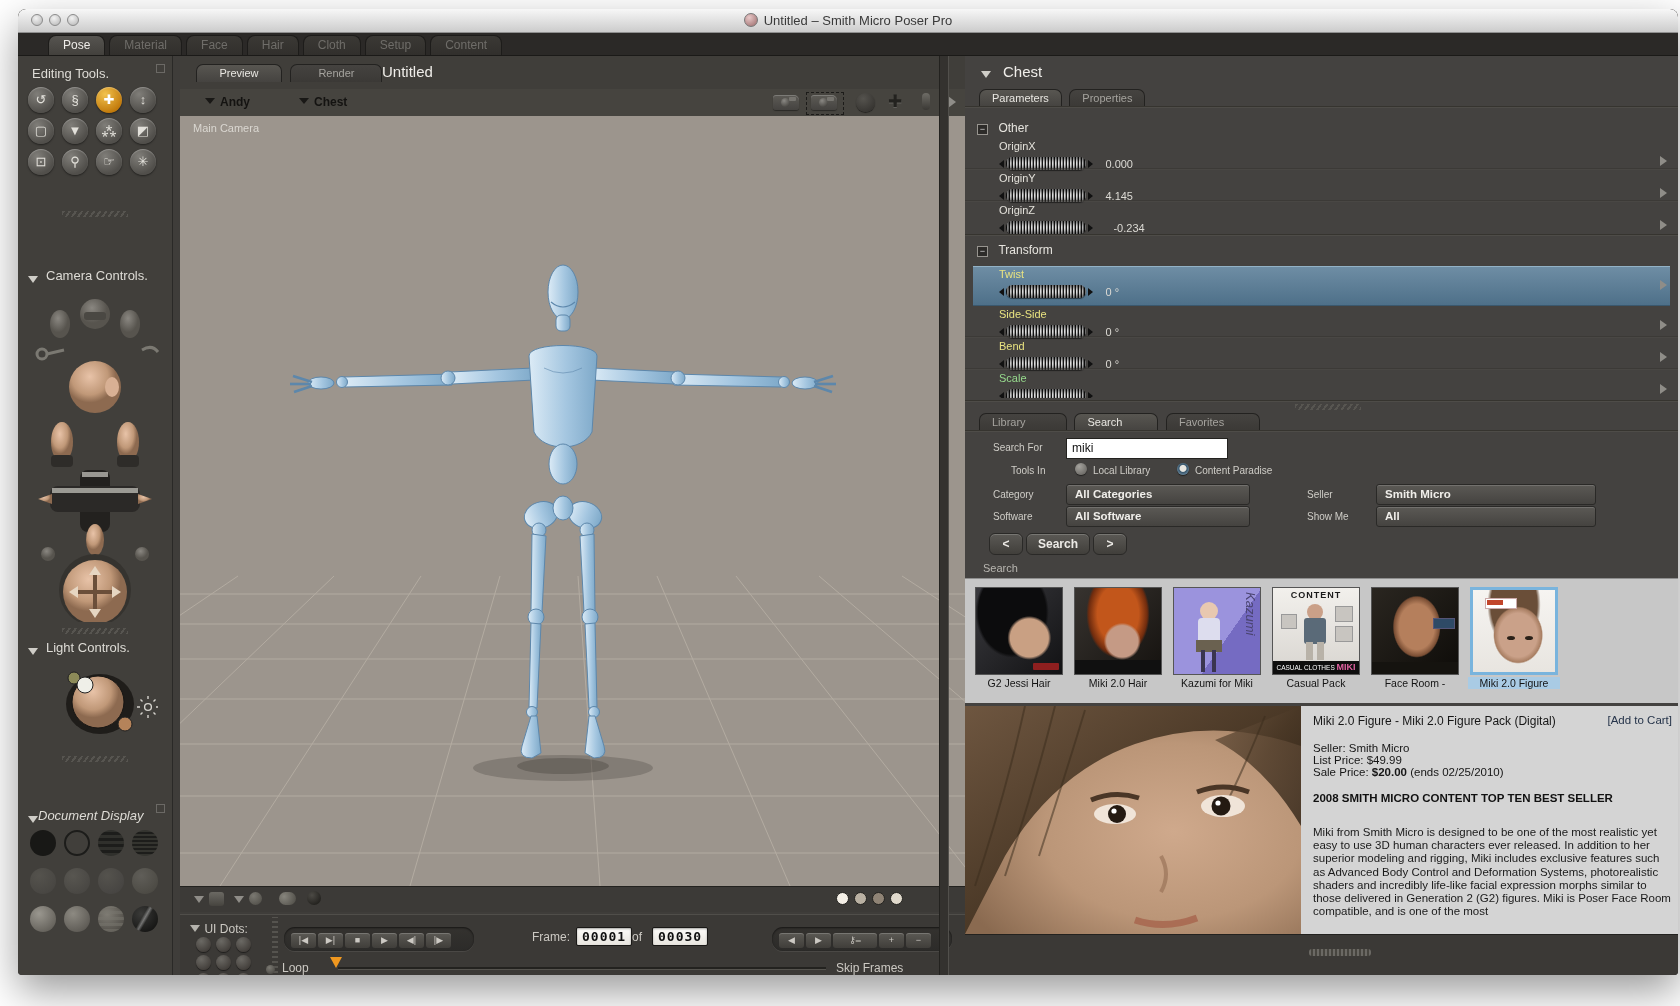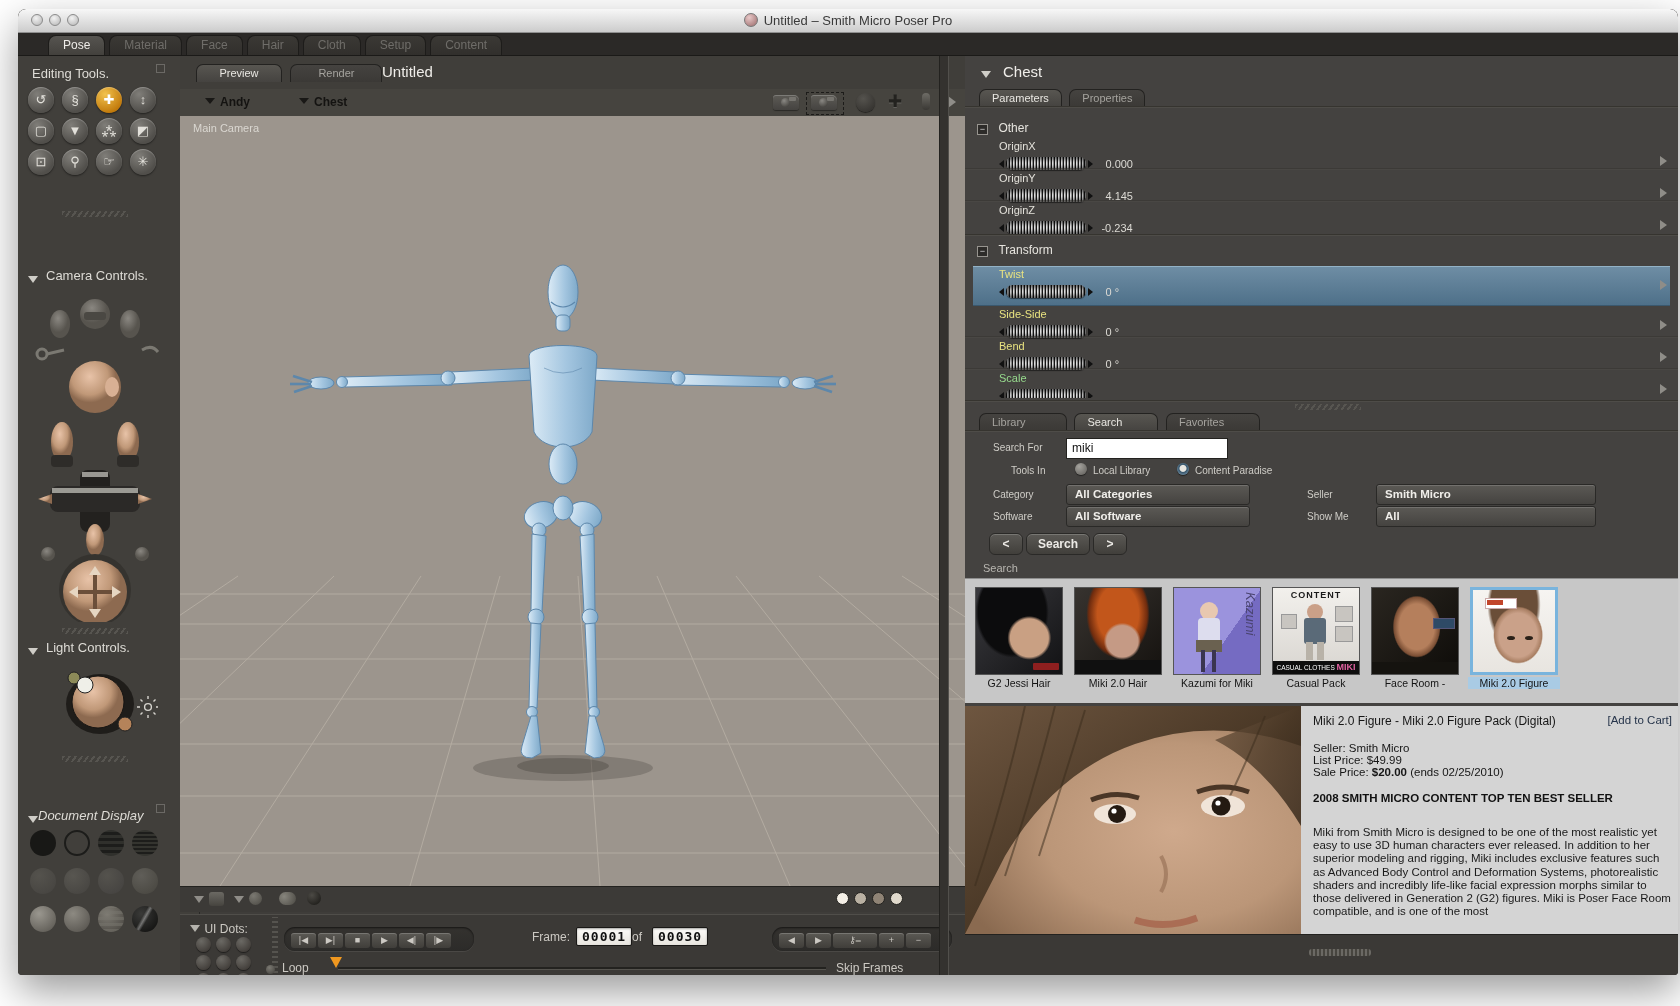--- a/index.html
+++ b/index.html
@@ -19,21 +19,21 @@
   #maintabs{left:0;top:23px;width:100%;height:23px;background:#2b2927;border-bottom:1px solid #1b1a18;}
   .mtab{float:left;margin-top:3px;margin-right:4px;height:19px;line-height:19px;padding:0 14px;font-size:12px;
     border:1px solid #1d1c1a;border-bottom:none;border-radius:8px 8px 0 0;
     background:linear-gradient(#3b3935,#312f2c);color:#6f6d69;}
   .mtab.on{background:linear-gradient(#565450,#43413d);color:#eeece8;}
   
   .tab{display:inline-block;height:17px;line-height:17px;padding:0 12px;font-size:11px;border:1px solid #232220;
     border-bottom:none;border-radius:7px 7px 0 0;background:linear-gradient(#454340,#3b3936);color:#a5a39e;}
   .tab.on{background:linear-gradient(#585651,#454340);color:#e9e7e2;}
   
-  #sidebar{left:0;top:47px;width:154px;height:919px;background:#413f3b;border-right:1px solid #2a2927;padding-left:27px;}
+  #sidebar{left:0;top:47px;width:154px;height:919px;background:#413f3b;border-right:1px solid #2a2927;}
   .sect-title{font-size:13px;color:#dedcd6;}
   .toolbtn{width:26px;height:26px;border-radius:50%;background:radial-gradient(circle at 35% 28%,#807e79,#514f4b 70%);
     box-shadow:0 1px 2px rgba(0,0,0,.5), inset 0 1px 1px rgba(255,255,255,.25);
     color:#e2e0da;font-size:13px;line-height:26px;text-align:center;}
   .toolbtn.on{background:radial-gradient(circle at 35% 28%,#f2c24e,#c1790a 75%);color:#fff;}
   .hatch{height:6px;background:repeating-linear-gradient(-55deg,#5c5a55 0 2px,transparent 2px 5px);opacity:.8;}
   .cornerbox{width:7px;height:7px;border:1px solid #6b6965;}
   .docsphere{width:26px;height:26px;border-radius:50%;}
   .tri{display:inline-block;width:0;height:0;border-left:5px solid transparent;border-right:5px solid transparent;
     border-top:7px solid #cfcdc7;vertical-align:1px;}
@@ -438,21 +438,21 @@
       <div class="plabel">OriginY</div>
       <div style="margin-top:2px;"><span class="dtri-l"></span><span class="dial"></span><span class="dtri-r"></span>
         <span class="pval" style="margin-left:8px;">4.145</span></div>
     </div>
     <div class="abs rowarrow" style="left:695px;top:132px;"></div>
     <div class="abs pdivider" style="top:144px;opacity:.5;"></div>
 
     <div class="abs" style="left:34px;top:148px;">
       <div class="plabel">OriginZ</div>
       <div style="margin-top:2px;"><span class="dtri-l"></span><span class="dial"></span><span class="dtri-r"></span>
-        <span class="pval" style="margin-left:4px;">-0.234</span></div>
+        <span class="pval" style="margin-left:16px;">-0.234</span></div>
     </div>
     <div class="abs rowarrow" style="left:695px;top:164px;"></div>
     <div class="abs pdivider" style="top:178px;"></div>
 
     <div class="abs" style="left:12px;top:184px;"><span class="grpbox">−</span>
       <span style="font-size:12px;color:#e6e4de;margin-left:6px;">Transform</span></div>
 
     <div class="abs" id="twist-hl"></div>
     <div class="abs" style="left:34px;top:212px;">
       <div class="plabel ylabel">Twist</div>

